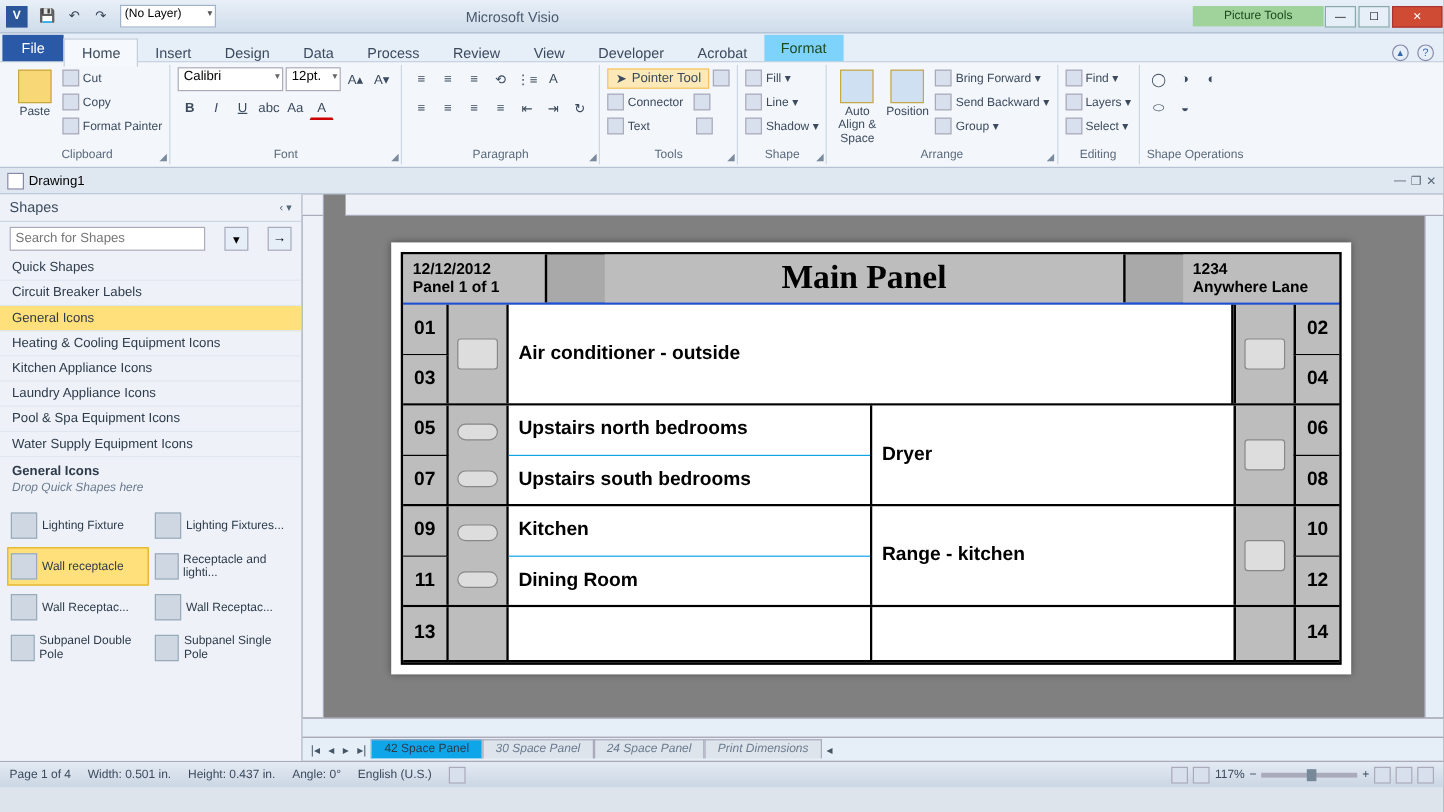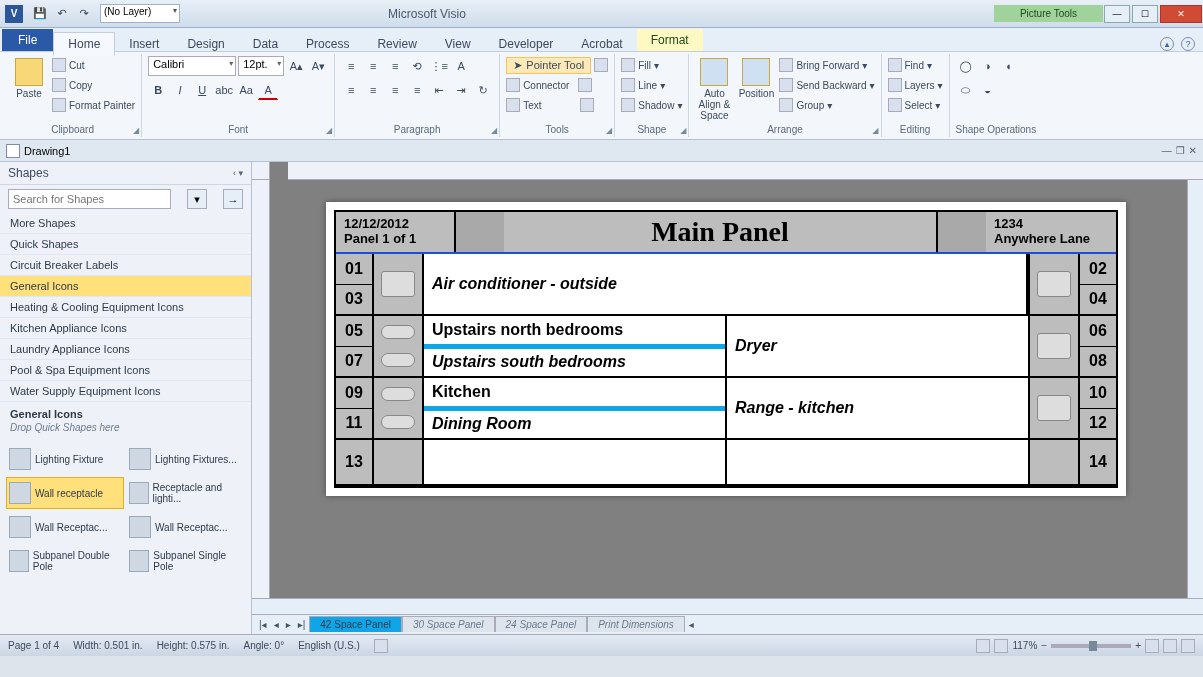--- a/index.html
+++ b/index.html
@@ -16,21 +16,21 @@
 .ctx-tab { background:#9fd39b; color:#1d491d; font-size:10px; padding:3px 26px; margin-left:320px; }
 .winctrl { display:flex; margin-left:auto; }
 .winctrl div { width:26px; height:18px; margin:0 1px; border:1px solid #8aa; display:flex; align-items:center; justify-content:center; font-size:9px; background:#e6eef7; }
 .winctrl .cls { background:#d04b33; color:#fff; border-color:#a33; width:42px; }
 
 
 .tabrow { height:24px; background:#e6eef7; display:flex; align-items:flex-end; border-bottom:1px solid #c3cedd; padding-left:2px; }
 .tabrow .file { background:#2a5aa7; color:#fff; padding:4px 16px; font-size:12px; }
 .tabrow .mtab { padding:4px 14px; font-size:12px; color:#3b4a5d; }
 .tabrow .mtab.active { background:#f5f8fc; border:1px solid #c3cedd; border-bottom:1px solid #f5f8fc; }
-.tabrow .ctx { background:#fef9c3; color:#1d491d; }
+.tabrow .ctx { background:#7dd3fc; color:#1d491d; }
 .tabrow .help { margin-left:auto; margin-right:8px; }
 .tabrow .help span { display:inline-block; width:14px; height:14px; border:1px solid #88a; border-radius:50%; text-align:center; line-height:12px; font-size:9px; color:#36a; }
 
 
 .ribbon { height:88px; background:#f3f6fa; border-bottom:1px solid #b5c2d3; display:flex; padding:2px 4px; }
 .group { border-right:1px solid #cdd7e3; padding:2px 6px 0 6px; display:flex; flex-direction:column; position:relative; }
 .group-label { font-size:10px; color:#5a6a7d; text-align:center; margin-top:auto; padding-bottom:2px; }
 .group-body { display:flex; gap:4px; flex:1; }
 .bigbtn { width:38px; display:flex; flex-direction:column; align-items:center; gap:2px; padding-top:2px; }
 .bigbtn .ic { width:28px; height:28px; background:#f8d777; border:1px solid #c8a840; }
@@ -79,32 +79,32 @@
 
 .ph-top { display:flex; border-bottom:2px solid #1d4ed8;gap:48px; }
 .ph-top .cell { padding:4px 8px; font-size:13px; border-right:2px solid #000; }
 .ph-top .cell:last-child { border-right:none; }
 .ph-top .left { width:120px; background:#bdbdbd; font-weight:bold; }
 .ph-top .mid { flex:1; text-align:center; font-size:28px; font-weight:bold; font-family:Liberation Serif, serif; background:#bdbdbd; }
 .ph-top .right { width:130px; background:#bdbdbd; font-weight:bold; }
 
 .panel-grid { display:flex; flex-direction:column; }
 .prow { display:flex; border-bottom:2px solid #000; height:46px; }
-.prow.tall { height:62px; }
+.prow.tall { height:84px; }
 .numcol { width:38px; display:flex; flex-direction:column; }
 .numcell { flex:1; display:flex; align-items:center; justify-content:center; font-size:16px; font-weight:bold; background:#bdbdbd; border-bottom:1px solid #000; border-right:2px solid #000; }
 .numcell:last-child { border-bottom:none; }
 .numcolR .numcell { border-right:none; border-left:2px solid #000; }
 .icncol { width:50px; background:#bdbdbd; border-right:2px solid #000; display:flex; flex-direction:column; align-items:center; justify-content:space-around; padding:2px 0; }
 .icncolR { border-right:none; border-left:2px solid #000; }
 .icncol .ic { width:34px; height:26px; background:#ddd; border:1px solid #888; border-radius:3px; }
 .icncol .ic.sm { height:14px; border-radius:7px; }
 .desccol { flex:1; background:#fff; display:flex; flex-direction:column; }
-.desccell { flex:1; display:flex; align-items:center; padding:0 8px; font-size:16px; font-weight:bold; border-bottom:5px solid #0ea5e9; }
-.desccell:last-child { border-bottom:none;font-style:italic; }
+.desccell { flex:1; display:flex; align-items:center; padding:0 8px; font-size:16px; font-weight:bold; border-bottom:1px solid #0ea5e9; }
+.desccell:last-child { border-bottom:none; }
 .desccol.single .desccell { border-bottom:none; }
 .midborder { width:2px; background:#000; }
 
 
 .sheettabs { height:20px; background:#e6eef7; border-top:1px solid #aab; display:flex; align-items:center; font-size:10px; padding:0 4px; gap:1px; }
 .sheettabs .nav { padding:0 3px; color:#456; }
 .sheettabs .st { padding:2px 10px; background:#fff; border:1px solid #aab; border-bottom:none; color:#2d3a4a; }
 .sheettabs .st.active { background:#0ea5e9; font-weight:normal; }
 .sheettabs .st.inact { background:#dde4ec; color:#6a7a8d; font-style:italic; }
 
@@ -319,21 +319,20 @@
     <div class="shapes-title">
         <span>Shapes</span>
         <span class="dd">‹ ▾</span>
       </div>
     <div class="search-row">
       <input placeholder="Search for Shapes" style="">
       <div class="sb">▾</div>
       <div class="sb">→</div>
     </div>
     <div class="stencil-list" id="stencils">
-        <div>More Shapes</div>
         <div>Quick Shapes</div>
         <div>Circuit Breaker Labels</div>
         <div class="sel">General Icons</div>
         <div>Heating &amp; Cooling Equipment Icons</div>
         <div>Kitchen Appliance Icons</div>
         <div>Laundry Appliance Icons</div>
         <div>Pool &amp; Spa Equipment Icons</div>
         <div>Water Supply Equipment Icons</div>
       </div>
     <div class="stencil-head">General Icons</div>
@@ -500,21 +499,21 @@
       <span class="nav">▸|</span>
       <span id="sheettabs"><span class="st active">42 Space Panel</span><span class="st inact">30 Space Panel</span><span class="st inact">24 Space Panel</span><span class="st inact">Print Dimensions</span></span>
       <span class="nav">◂</span>
     </div>
   </div>
 </div>
 
 <div class="status">
   <span>Page 1 of 4</span>
   <span>Width: 0.501 in.</span>
-  <span>Height: 0.575 in.</span>
+  <span>Height: 0.437 in.</span>
   <span>Angle: 0°</span>
   <span>English (U.S.)</span>
   <span class="smic"></span>
   <div class="zoom">
     <span class="smic"></span>
     <span class="smic"></span>
     <span>117%</span>
     <span>−</span>
     <div class="zslider"></div>
     <span>+</span>

